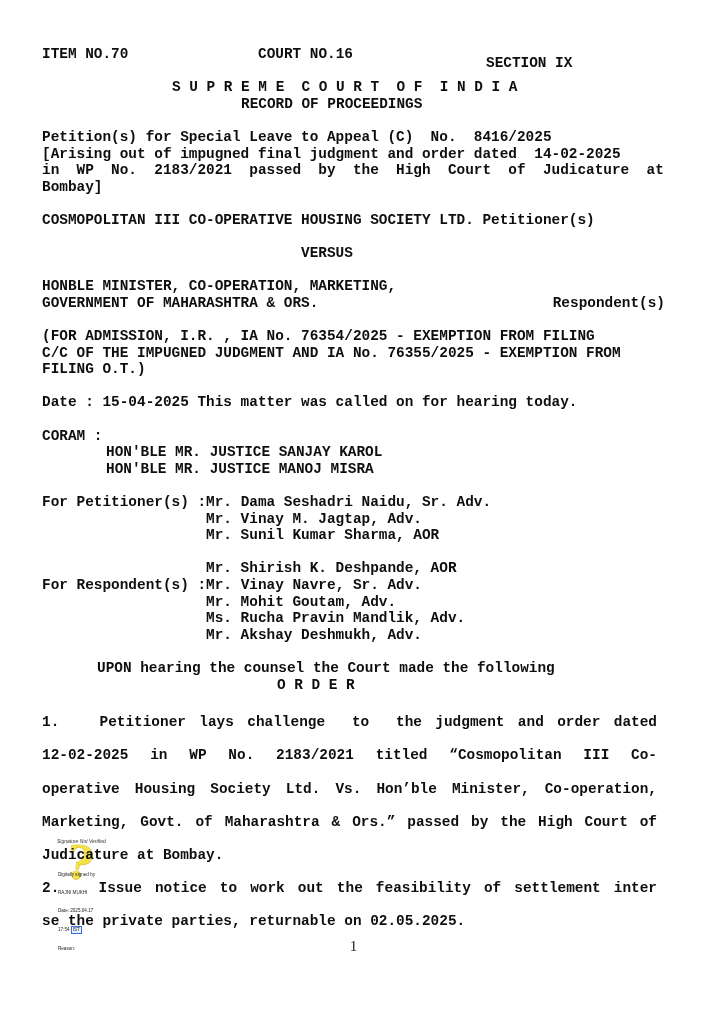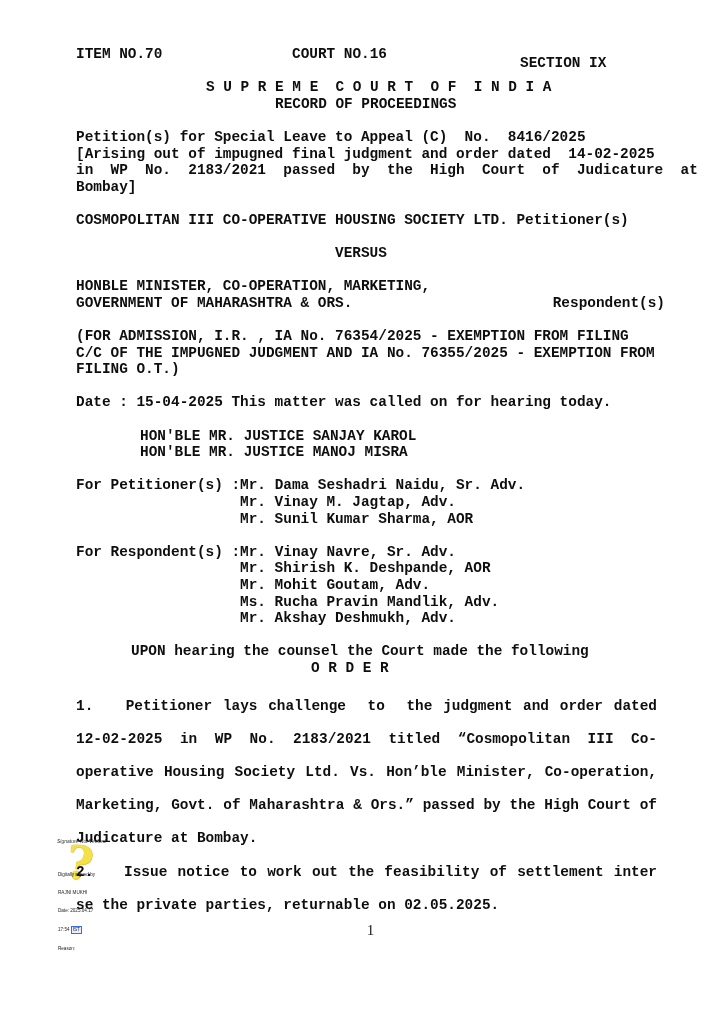--- a/index.html
+++ b/index.html
@@ -8,21 +8,21 @@
     width:725px;height:1024px;
     background:#ffffff;
     overflow:hidden;
     font-family:"Liberation Mono","DejaVu Sans Mono",monospace;
     font-weight:700;
     font-size:14.4px;
     color:#0e0e0e;
   }
   .content{
     position:relative;z-index:1;
-    padding:46px 60px 0 76px;
+    padding:46px 60px 0 42px;
     line-height:16.6px;
   }
   .block{margin:0 0 16.6px 0;}
   .bodyline{white-space:pre;}
   .header-row{position:relative;height:16.6px;}
   .header-row .hc{position:absolute;top:0;white-space:pre;}
   .hc.item{left:0;}
   .hc.court{left:216px;}
   .hc.section{left:444px;margin-top:9px;}
   .ind-title{padding-left:130px;}
@@ -129,33 +129,34 @@
       <div class="bodyline">(FOR ADMISSION, I.R. , IA No. 76354/2025 - EXEMPTION FROM FILING</div>
       <div class="bodyline">C/C OF THE IMPUGNED JUDGMENT AND IA No. 76355/2025 - EXEMPTION FROM</div>
       <div class="bodyline">FILING O.T.)</div>
     </div>
 
     <div class="block">
       <div class="bodyline">Date : 15-04-2025 This matter was called on for hearing today.</div>
     </div>
 
     <div class="block">
+      <div class="bodyline">CORAM :</div>
       <div class="bodyline ind-coram">HON'BLE MR. JUSTICE SANJAY KAROL</div>
       <div class="bodyline ind-coram">HON'BLE MR. JUSTICE MANOJ MISRA</div>
     </div>
 
     <div class="block">
       <div class="bodyline"><span>For Petitioner(s) :</span><span>Mr. Dama Seshadri Naidu, Sr. Adv.</span></div>
       <div class="bodyline indent19">Mr. Vinay M. Jagtap, Adv.</div>
       <div class="bodyline indent19">Mr. Sunil Kumar Sharma, AOR</div>
     </div>
 
     <div class="block">
+      <div class="bodyline indent19">Mr. Shirish K. Deshpande, AOR</div>
       <div class="bodyline"><span>For Respondent(s) :</span><span>Mr. Vinay Navre, Sr. Adv.</span></div>
-      <div class="bodyline indent19">Mr. Shirish K. Deshpande, AOR</div>
       <div class="bodyline indent19">Mr. Mohit Goutam, Adv.</div>
       <div class="bodyline indent19">Ms. Rucha Pravin Mandlik, Adv.</div>
       <div class="bodyline indent19">Mr. Akshay Deshmukh, Adv.</div>
     </div>
 
     <div class="block" style="margin-bottom:7px;">
       <div class="bodyline ind-upon">UPON hearing the counsel the Court made the following</div>
       <div class="bodyline ind-order">O R D E R</div>
     </div>
 

